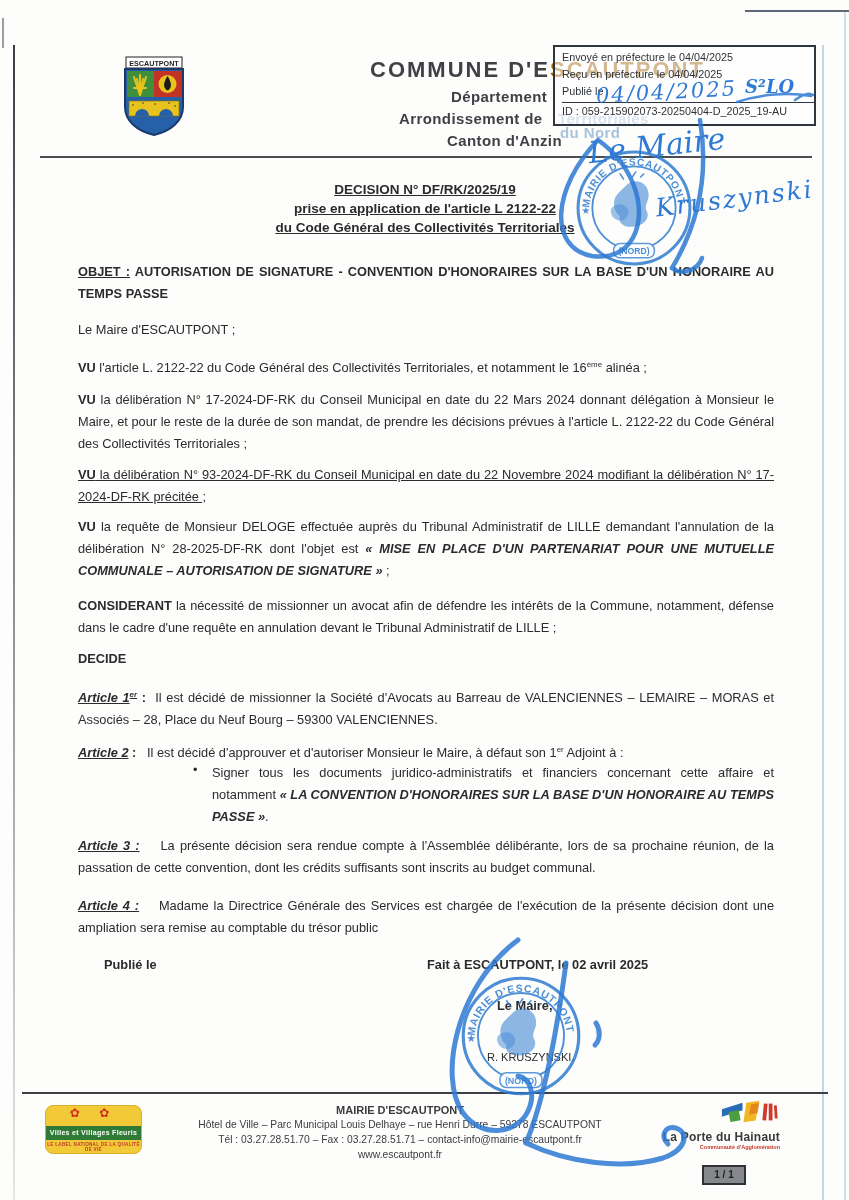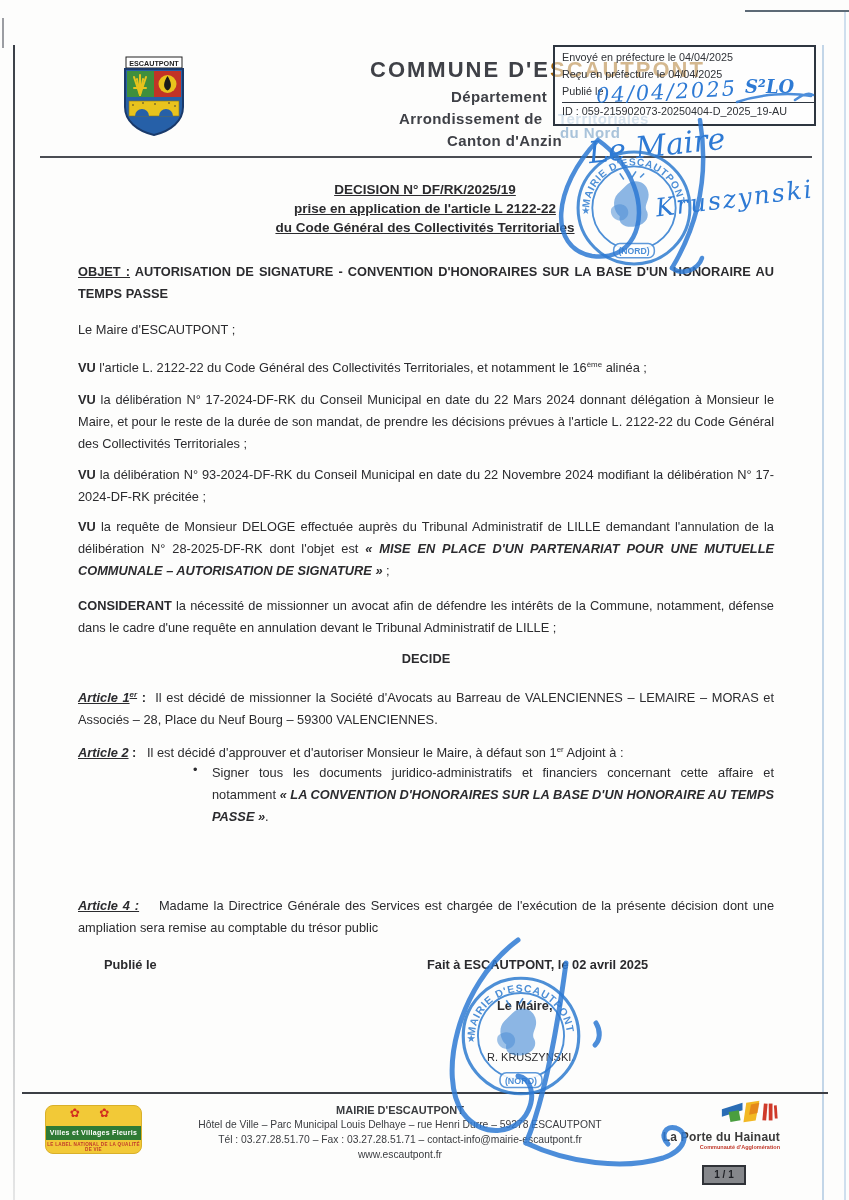--- a/index.html
+++ b/index.html
@@ -160,47 +160,50 @@
   <div class="para" style="top:319px;">Le Maire d'ESCAUTPONT ;</div>
 
   <div class="para" style="top:354px;">
     <span class="lead">VU</span><span> l'article L. 2122-22 du Code Général des Collectivités Territoriales, et notamment le 16</span><span class="sup">ème</span><span> alinéa ;</span>
   </div>
 
   <div class="para" style="top:389px;">
     <span class="lead">VU</span><span> la délibération N° 17-2024-DF-RK du Conseil Municipal en date du 22 Mars 2024 donnant délégation à Monsieur le Maire, et pour le reste de la durée de son mandat, de prendre les décisions prévues à l'article L. 2122-22 du Code Général des Collectivités Territoriales ;</span>
   </div>
 
-  <div class="para" style="top:464px;">
+  <div class="para" style="top:464px;text-decoration:underline;">
     <span class="lead">VU</span><span> la délibération N° 93-2024-DF-RK du Conseil Municipal en date du 22 Novembre 2024 modifiant la délibération N° 17-2024-DF-RK précitée ;</span>
   </div>
 
   <div class="para" style="top:516px;">
     <span class="lead">VU</span><span> la requête de Monsieur DELOGE effectuée auprès du Tribunal Administratif de LILLE demandant l'annulation de la délibération N° 28-2025-DF-RK dont l'objet est </span><span class="bi">« MISE EN PLACE D'UN PARTENARIAT POUR UNE MUTUELLE COMMUNALE – AUTORISATION DE SIGNATURE »</span><span> ;</span>
   </div>
 
   <div class="para" style="top:595px;">
     <span class="lead">CONSIDERANT</span><span> la nécessité de missionner un avocat afin de défendre les intérêts de la Commune, notamment, défense dans le cadre d'une requête en annulation devant le Tribunal Administratif de LILLE ;</span>
   </div>
 
-  <div class="para" style="top:648px;text-align:center;font-weight:bold;">DECIDE</div>
+  <div class="para" style="top:648px;text-align:left;font-weight:bold;">DECIDE</div>
 
   <div class="para" style="top:684px;">
     <span class="art-label">Article 1</span><span class="art-label sup">er</span><span class="b" style="white-space:pre;"> :  </span><span>Il est décidé de missionner la Société d'Avocats au Barreau de VALENCIENNES – LEMAIRE – MORAS et Associés – 28, Place du Neuf Bourg – 59300 VALENCIENNES.</span>
   </div>
 
   <div class="para" style="top:739px;">
     <span class="art-label">Article 2</span><span class="b" style="white-space:pre;"> :   </span><span>Il est décidé d'approuver et d'autoriser Monsieur le Maire, à défaut son 1</span><span class="sup">er</span><span> Adjoint à :</span>
   </div>
 
   <div class="bullet-dot" style="top:762px;">•</div>
   <div class="bullet-block" style="top:762px;">
     <span>Signer tous les documents juridico-administratifs et financiers concernant cette affaire et notamment </span><span class="bi">« LA CONVENTION D'HONORAIRES SUR LA BASE D'UN HONORAIRE AU TEMPS PASSE »</span><span>.</span>
   </div>
 
+  <div class="para" style="top:835px;">
+    <span class="art-label">Article 3 :</span><span style="white-space:pre;">    </span><span>La présente décision sera rendue compte à l'Assemblée délibérante, lors de sa prochaine réunion, de la passation de cette convention, dont les crédits suffisants sont inscrits au budget communal.</span>
+  </div>
 
   <div class="para" style="top:895px;">
     <span class="art-label">Article 4 :</span><span style="white-space:pre;">    </span><span>Madame la Directrice Générale des Services est chargée de l'exécution de la présente décision dont une ampliation sera remise au comptable du trésor public</span>
   </div>
 
   <div class="abs b" style="left:104px;top:957px;font-size:12.8px;">Publié le</div>
   <div class="abs b" style="left:427px;top:957px;font-size:12.8px;">Fait à ESCAUTPONT, le 02 avril 2025</div>
 
   <div class="abs b" style="left:497px;top:998px;font-size:12.8px;z-index:1;">Le Maire,</div>
   <div class="abs" style="left:487px;top:1051px;font-size:11px;z-index:1;">R. KRUSZYNSKI.</div>

